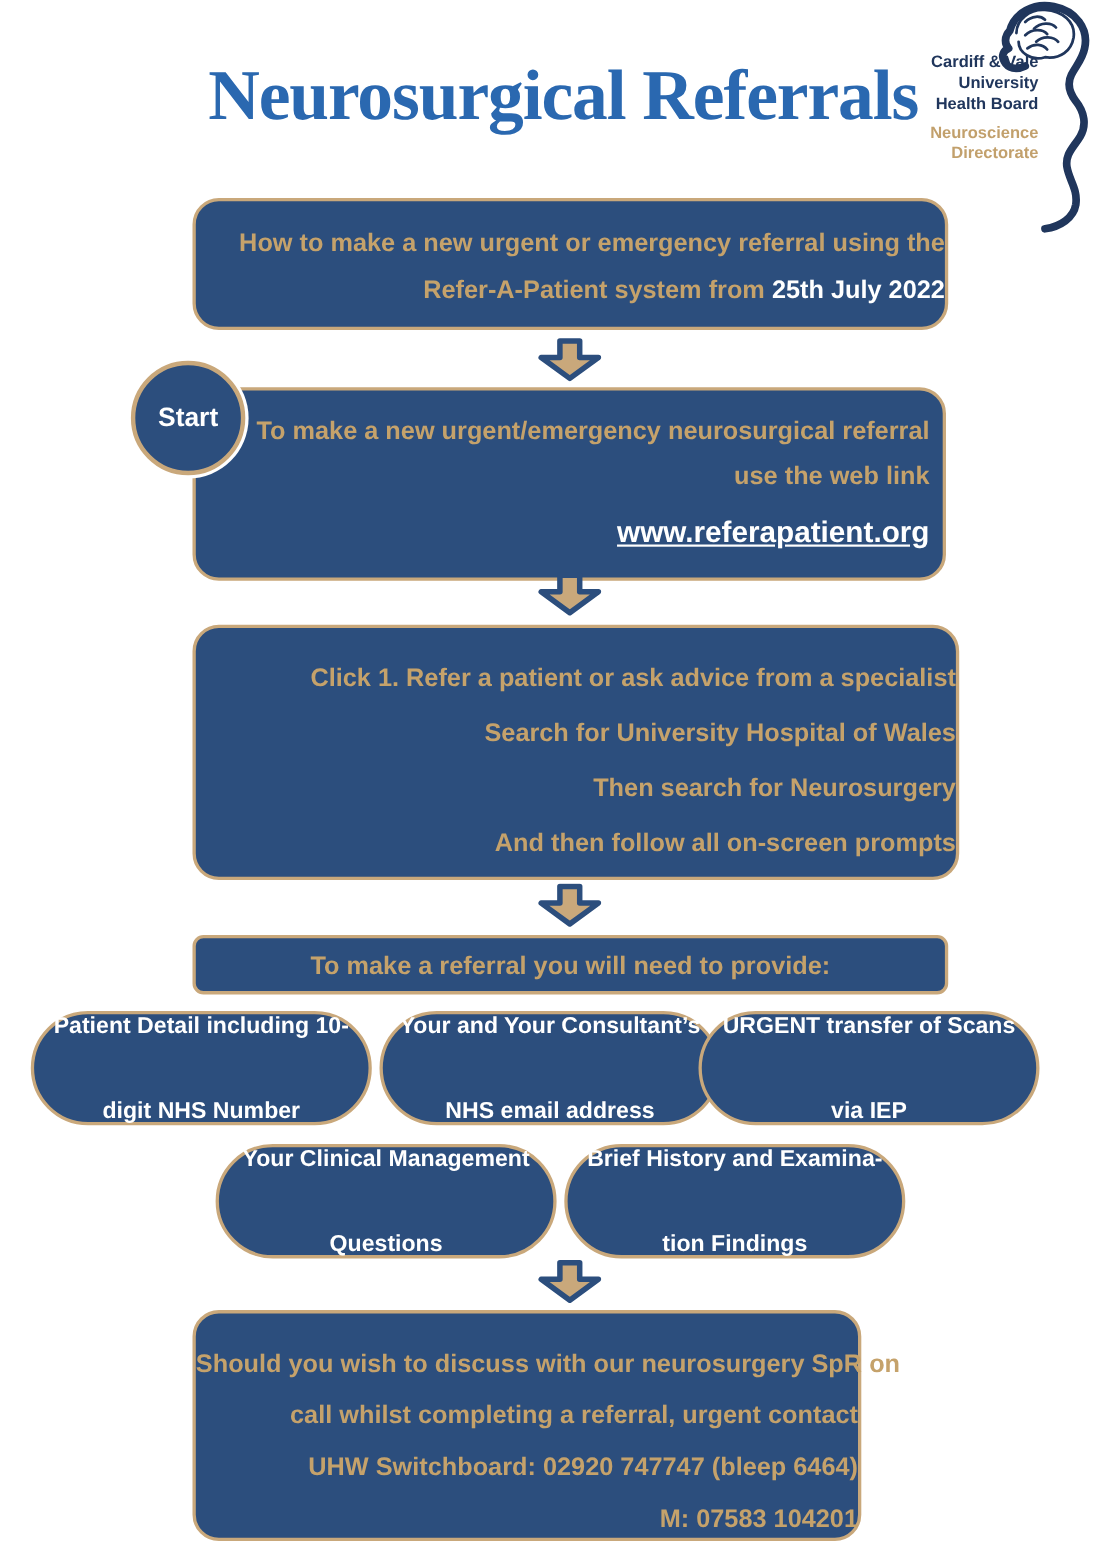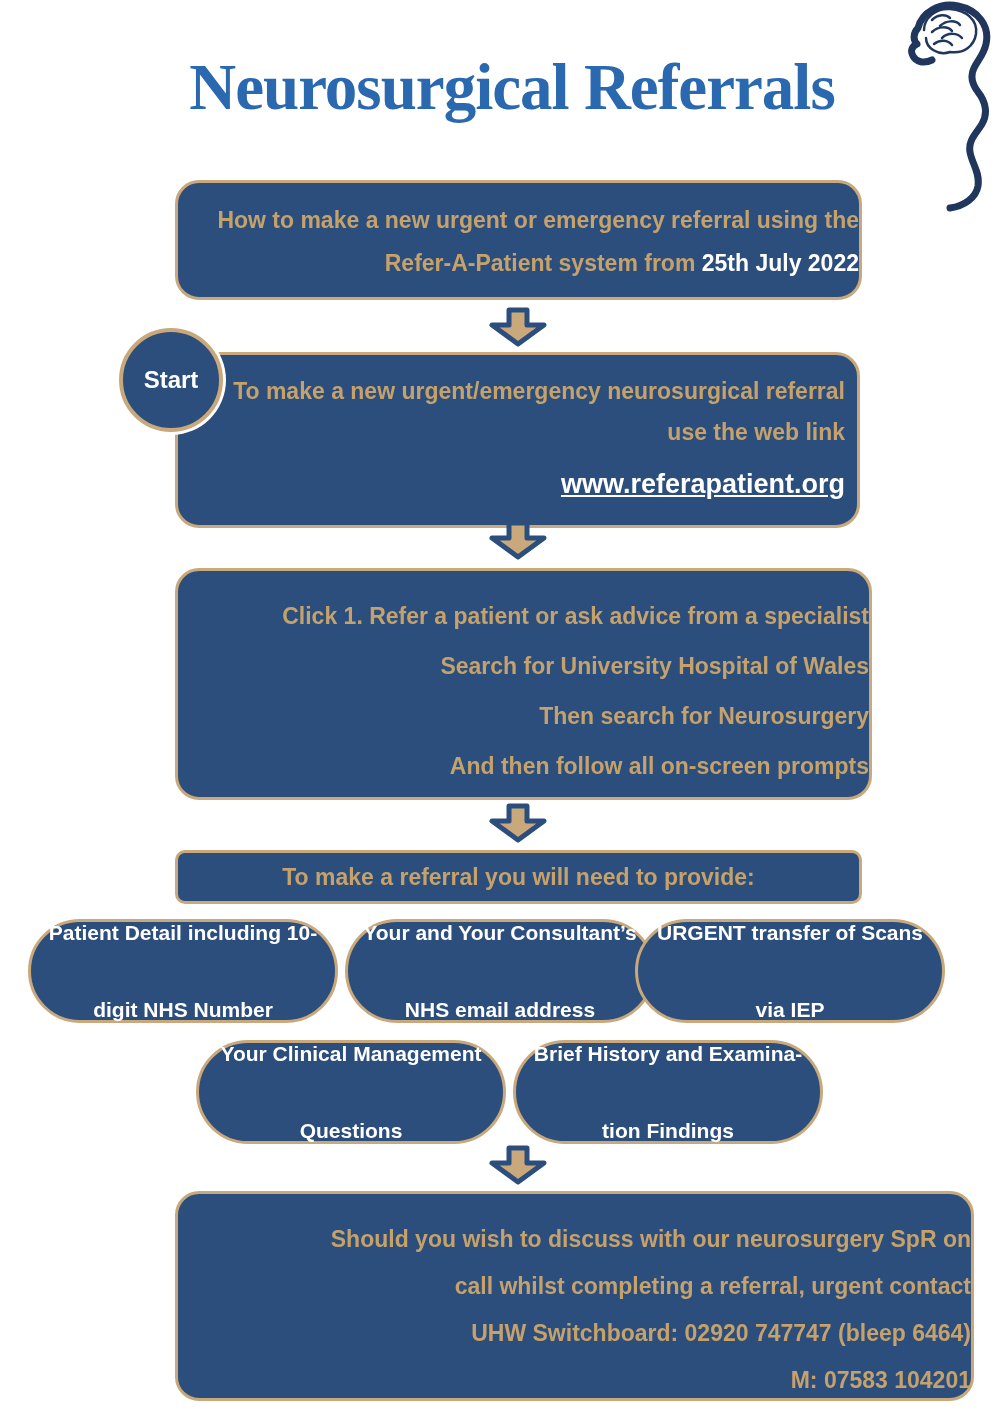--- a/index.html
+++ b/index.html
@@ -30,21 +30,21 @@
   .box2 { left:175px; top:352px; width:685px; height:176px; padding:16px 12px 0 52px; }
   .box2 .box-line { line-height:41px; }
   .weblink {
     display:inline-block; margin-top:16px; font-size:27px; color:#ffffff;
     text-decoration:underline; white-space:nowrap;
   }
   .box3 { left:175px; top:568px; width:697px; height:232px; padding-top:20px; }
   .box3 .box-line { line-height:50px; }
   .box4 { left:175px; top:850px; width:687px; height:54px; border-radius:10px;
           display:flex; align-items:center; justify-content:center; }
-  .box5 { left:175px; top:1191px; width:799px; height:210px; padding-top:22px; }
+  .box5 { left:175px; top:1191px; width:608px; height:210px; padding-top:22px; }
   .box5 .box-line { line-height:47px; }
   
   .start-circle {
     position:absolute; left:119px; top:328px; width:104px; height:104px;
     background:#2c4e7d; border:4px solid #c9a87b; border-radius:50%;
     box-shadow:0 0 0 3px #ffffff; display:flex; align-items:center;
     justify-content:center; color:#ffffff; font-size:24px; z-index:5;
   }
   
   .pill {
@@ -77,20 +77,29 @@
       <g fill="none" stroke="#20365c" stroke-linecap="round" stroke-linejoin="round">
         <path stroke-width="7" d="M 44 60 C 36 64, 28 62, 25 56 C 22 51, 24 46, 29 44 C 25 40, 25 33, 30 28 C 34 12, 52 2, 70 6 C 90 10, 102 26, 98 44 C 96 54, 90 60, 86 68 C 82 76, 84 84, 90 92 C 98 102, 100 114, 94 124 C 88 134, 80 140, 82 152 C 84 164, 92 172, 90 186 C 88 198, 76 206, 62 208"></path>
         <path stroke-width="2.5" d="M 36 30 C 36 18, 48 8, 62 9 C 78 10, 90 20, 88 34 C 86 46, 76 54, 62 52 C 50 56, 38 48, 38 38"></path>
         <path stroke-width="2.5" d="M 44 20 C 50 14, 58 14, 62 18"></path>
         <path stroke-width="2.5" d="M 52 26 C 58 20, 68 20, 72 25"></path>
         <path stroke-width="2.5" d="M 44 32 C 50 26, 60 26, 64 31"></path>
         <path stroke-width="2.5" d="M 54 38 C 60 32, 70 33, 74 38"></path>
         <path stroke-width="2.5" d="M 46 44 C 52 39, 60 40, 64 45"></path>
       </g>
     </svg>
+    <div class="logo-text">
+      <div class="logo-org">Cardiff &amp; Vale</div>
+      <div class="logo-org">University</div>
+      <div class="logo-org">Health Board</div>
+      <div class="logo-dept">
+        <div>Neuroscience</div>
+        <div>Directorate</div>
+      </div>
+    </div>
   </div>
 
   <div class="navy-box box1">
     <div class="box-line">How to make a new urgent or emergency referral using the</div>
     <div class="box-line"><span>Refer-A-Patient system from</span> <span class="white">25th July 2022</span></div>
   </div>
 
   <svg class="arrow arrow-1" width="64" height="40" viewBox="0 0 64 40">
     <path d="M23 3 H41 V18 H58 L32 37 L6 18 H23 Z" fill="#c9a87b" stroke="#2c4e7d" stroke-width="5" stroke-linejoin="round"></path>
   </svg>

